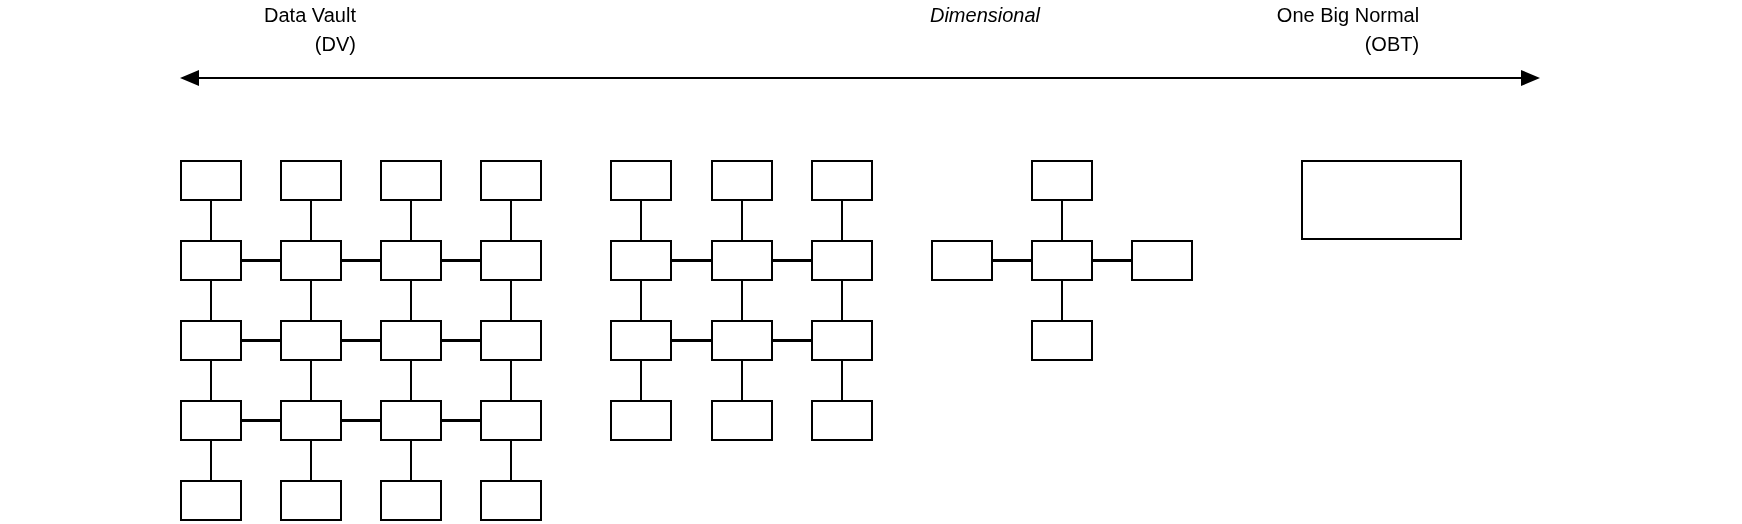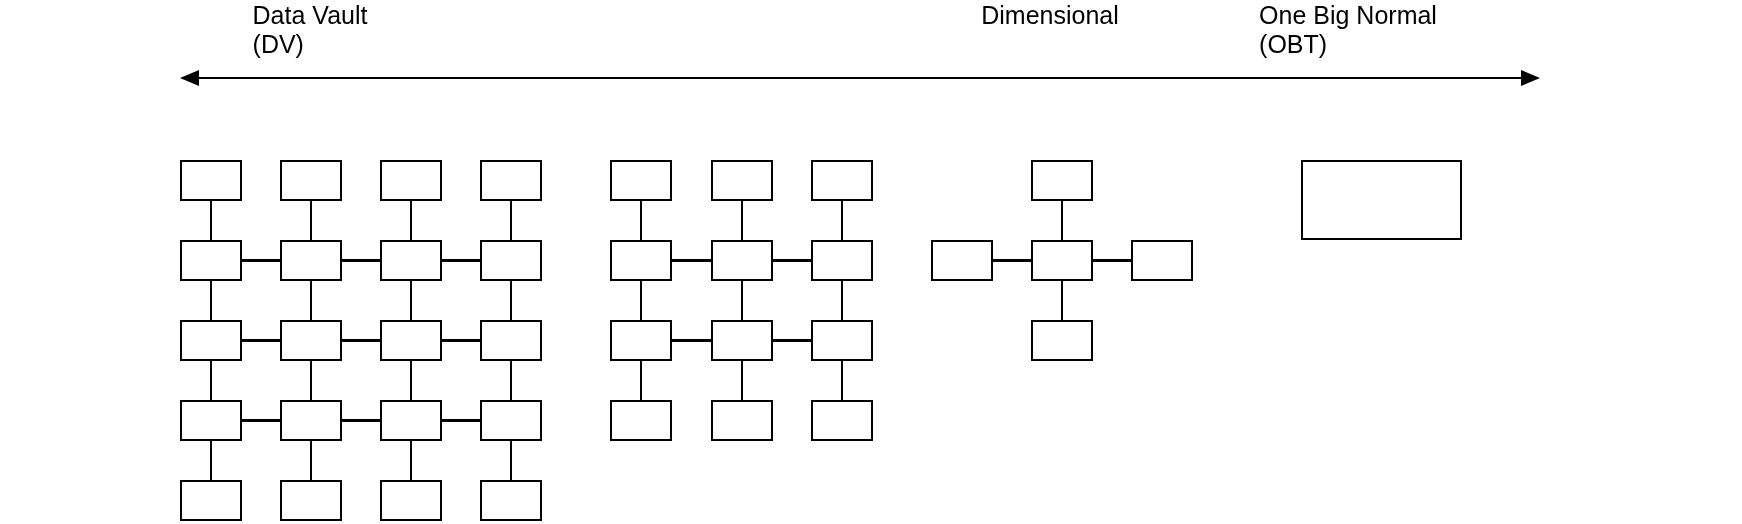--- a/index.html
+++ b/index.html
@@ -13,29 +13,29 @@
     width: 1742px;
     height: 524px;
     background: #ffffff;
     overflow: hidden;
     color: #000000;
   }
   .top-label {
     position: absolute;
     top: 1px;
     transform: translateX(-50%);
-    text-align: left;
-    font-size: 25px;
+    text-align: right;
+    font-size: 20px;
     line-height: 29px;
     white-space: nowrap;
     color: #000000;
   }
   #label-dv   { left: 310px; }
   #label-3nf  { left: 718px; }
-  #label-dim  { left: 1050px; }
+  #label-dim  { left: 985px; font-style: italic; }
   #label-obt  { left: 1348px; }
   .side-label {
     position: absolute;
     top: 57px;
     font-size: 26px;
     line-height: 29px;
     white-space: nowrap;
     color: #000000;
   }
   #label-normalization   { left: 8px; }

